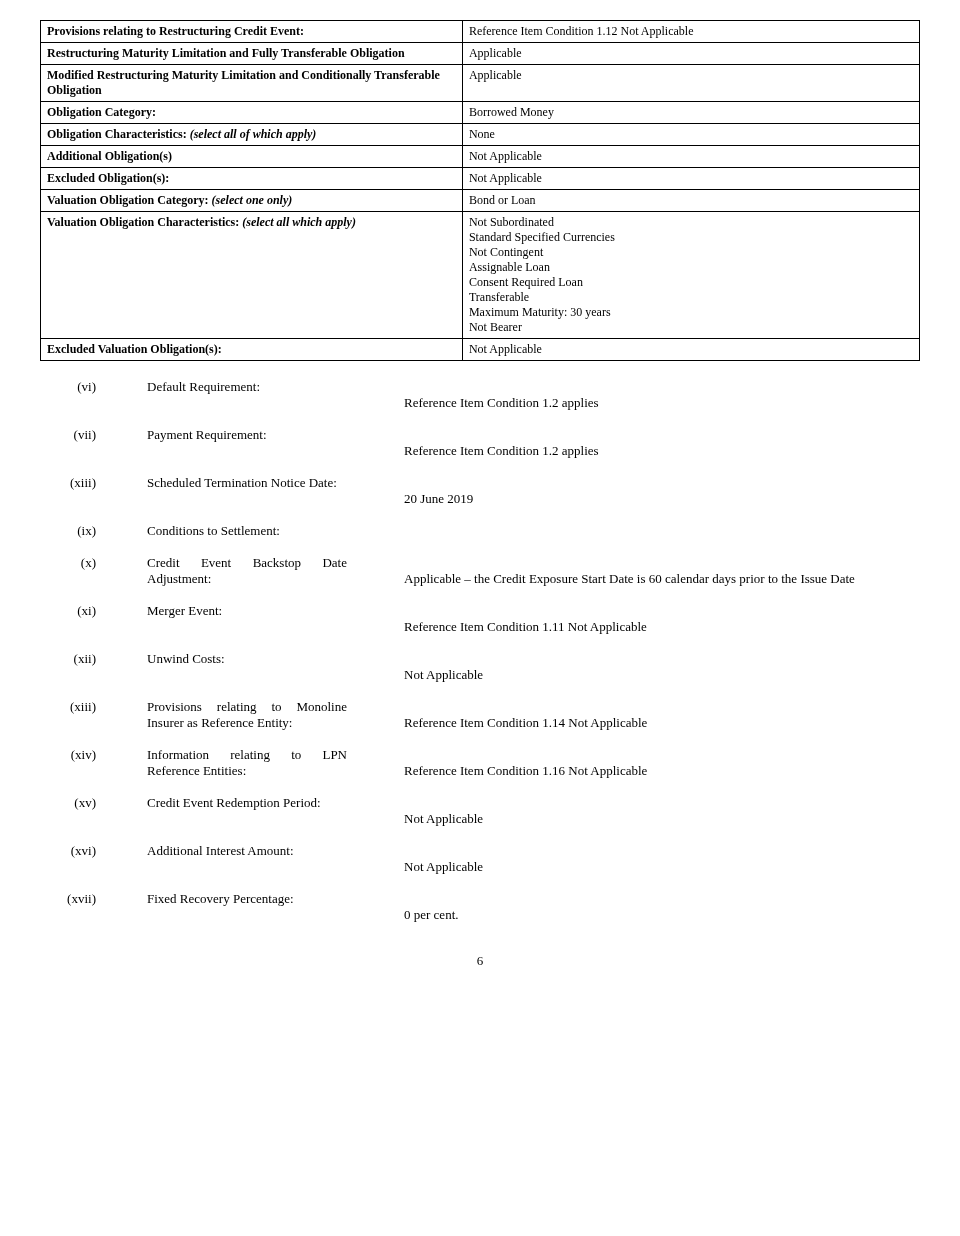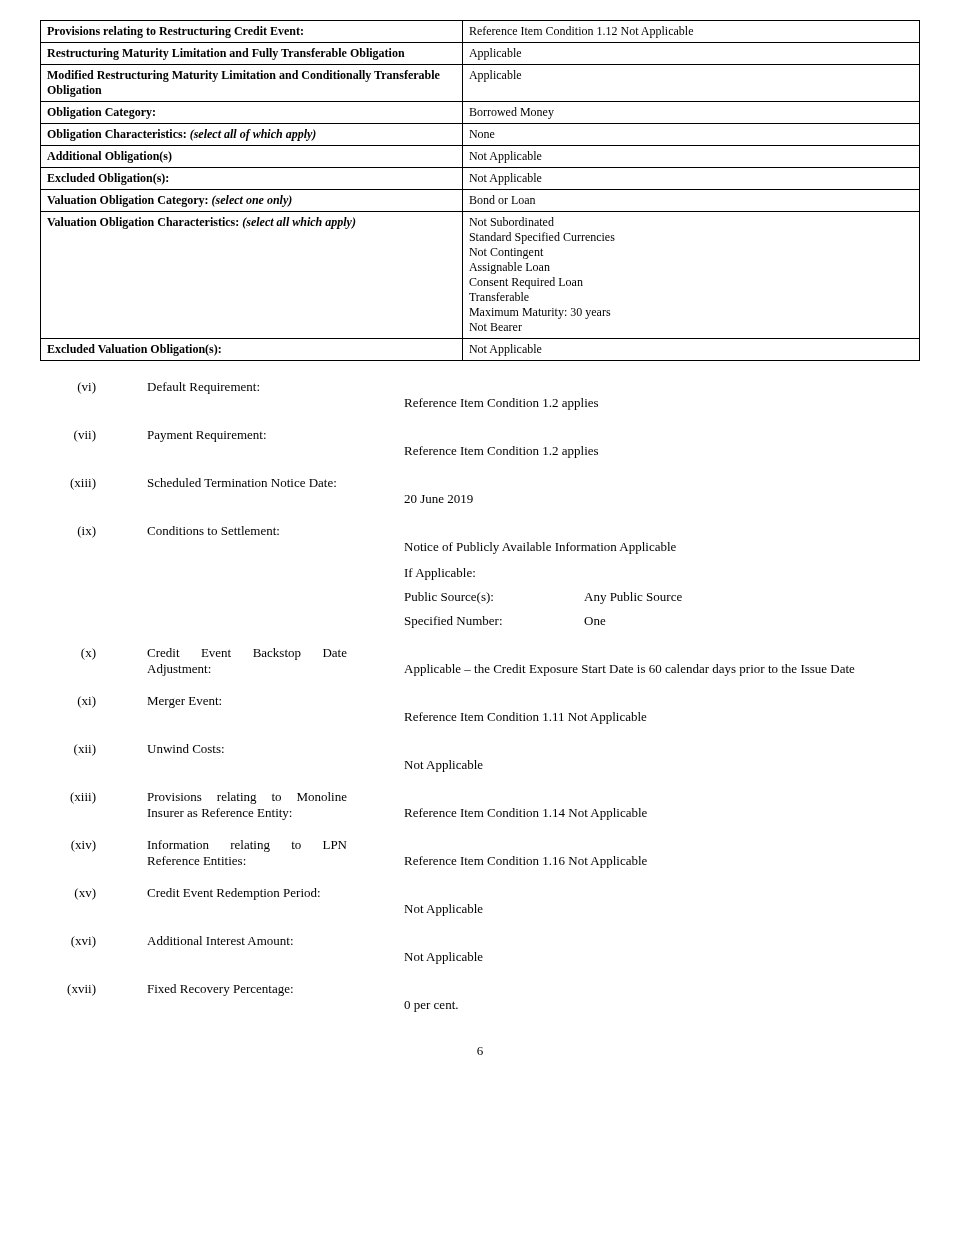--- a/index.html
+++ b/index.html
@@ -131,32 +131,20 @@
       <div class="value-col">Reference Item Condition 1.2 applies</div>
     </div>
     <div class="numbered-item">
       <div class="num-col">(xiii)</div>
       <div class="label-col">Scheduled Termination Notice Date:</div>
       <div class="value-col">20 June 2019</div>
     </div>
     <div class="numbered-item">
       <div class="num-col">(ix)</div>
       <div class="label-col">Conditions to Settlement:</div>
-      <div class="value-col">
-        <div>Notice of Publicly Available Information Applicable</div>
-        <div style="margin-top: 10px;">If Applicable:</div>
-        <div class="sub-item">
-          <div class="sub-label">Public Source(s):</div>
-          <div class="sub-value">Any Public Source</div>
-        </div>
-        <div class="sub-item">
-          <div class="sub-label">Specified Number:</div>
-          <div class="sub-value">One</div>
-        </div>
-      </div>
     </div>
     <div class="numbered-item">
       <div class="num-col">(x)</div>
       <div class="label-col">Credit Event Backstop Date Adjustment:</div>
       <div class="value-col">Applicable – the Credit Exposure Start Date is 60 calendar days prior to the Issue Date</div>
     </div>
     <div class="numbered-item">
       <div class="num-col">(xi)</div>
       <div class="label-col">Merger Event:</div>
       <div class="value-col">Reference Item Condition 1.11 Not Applicable</div>

